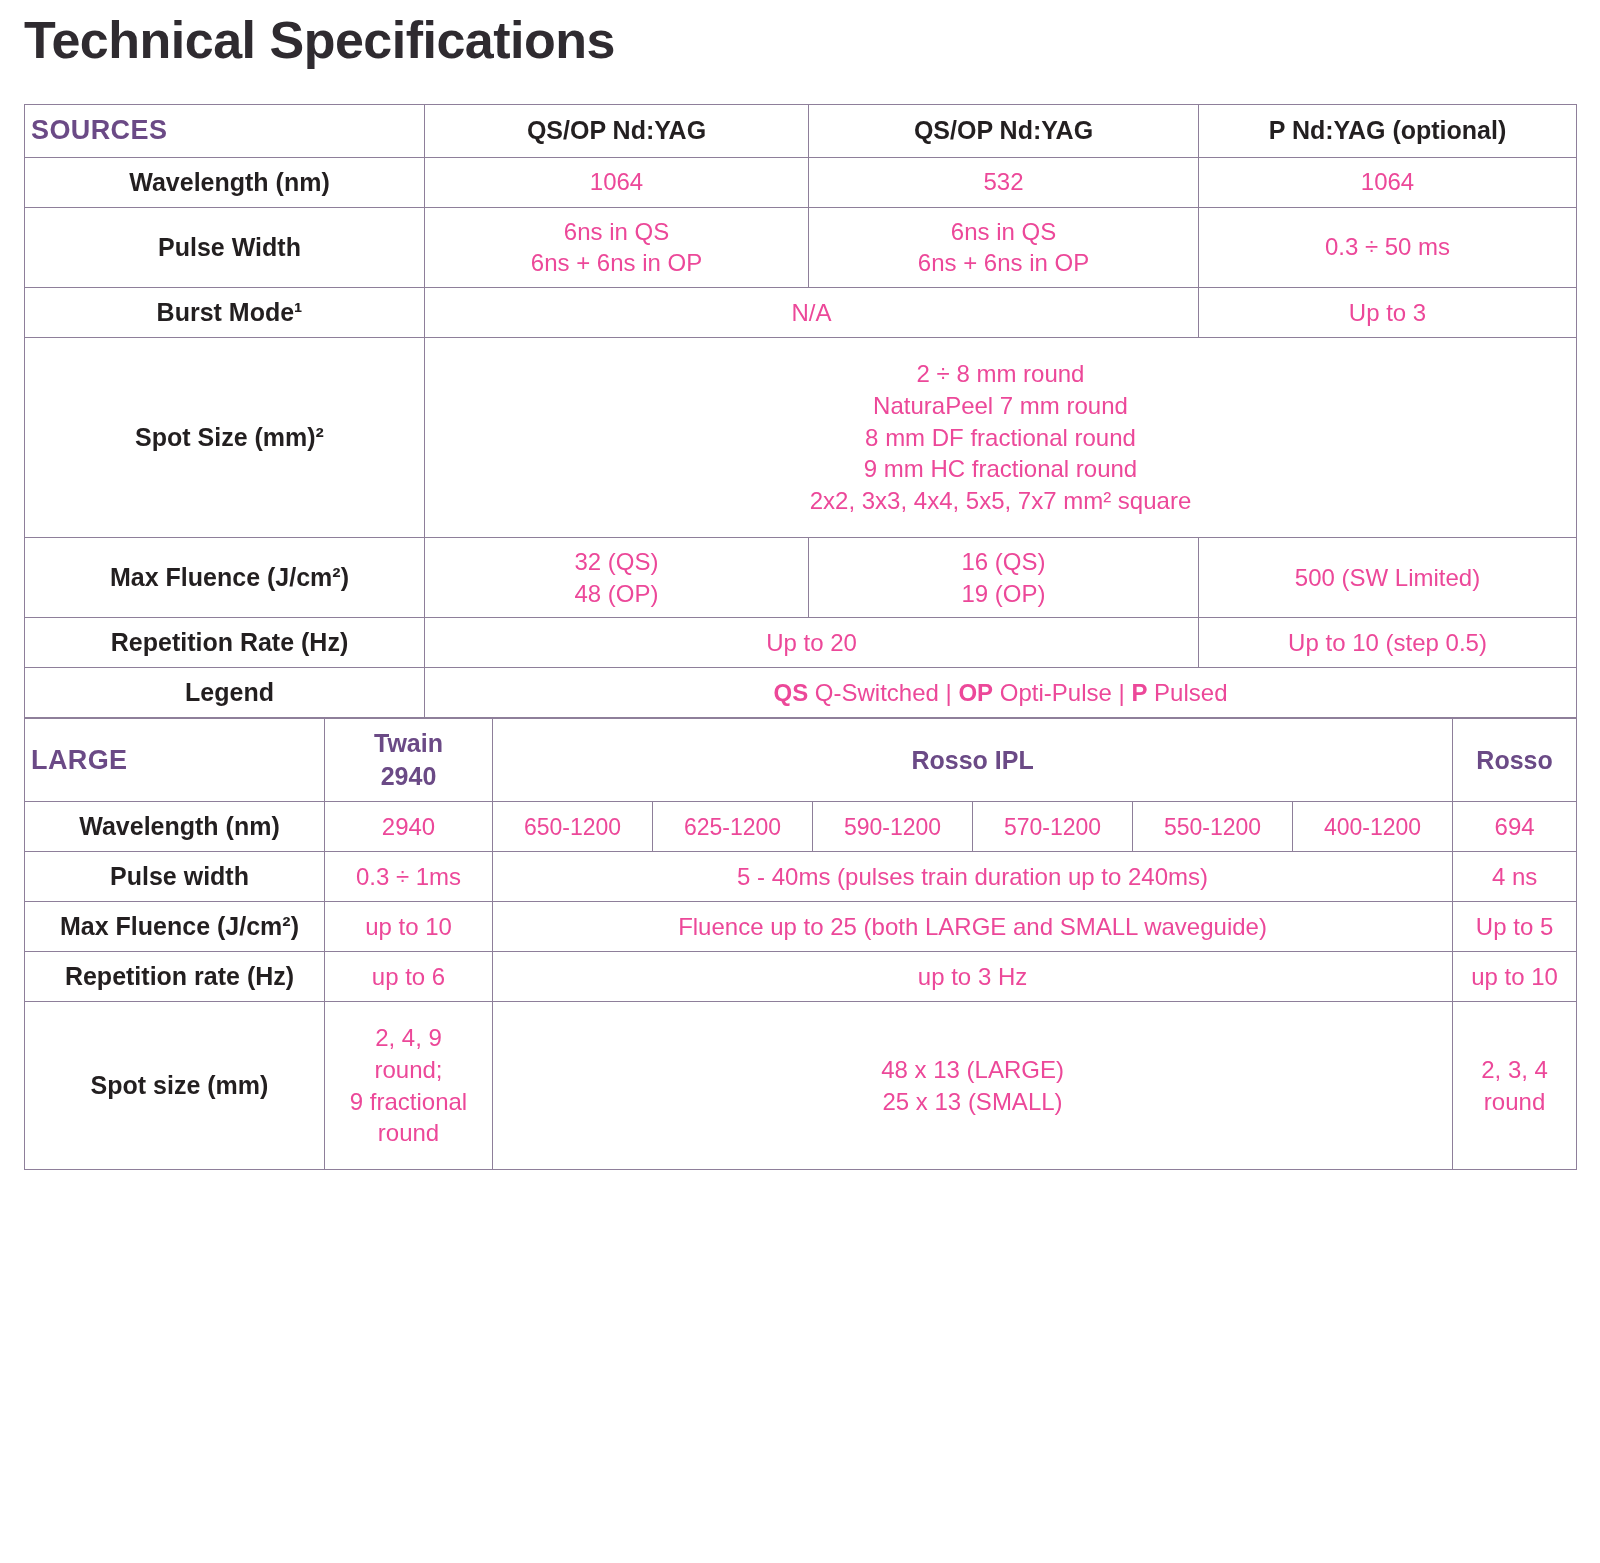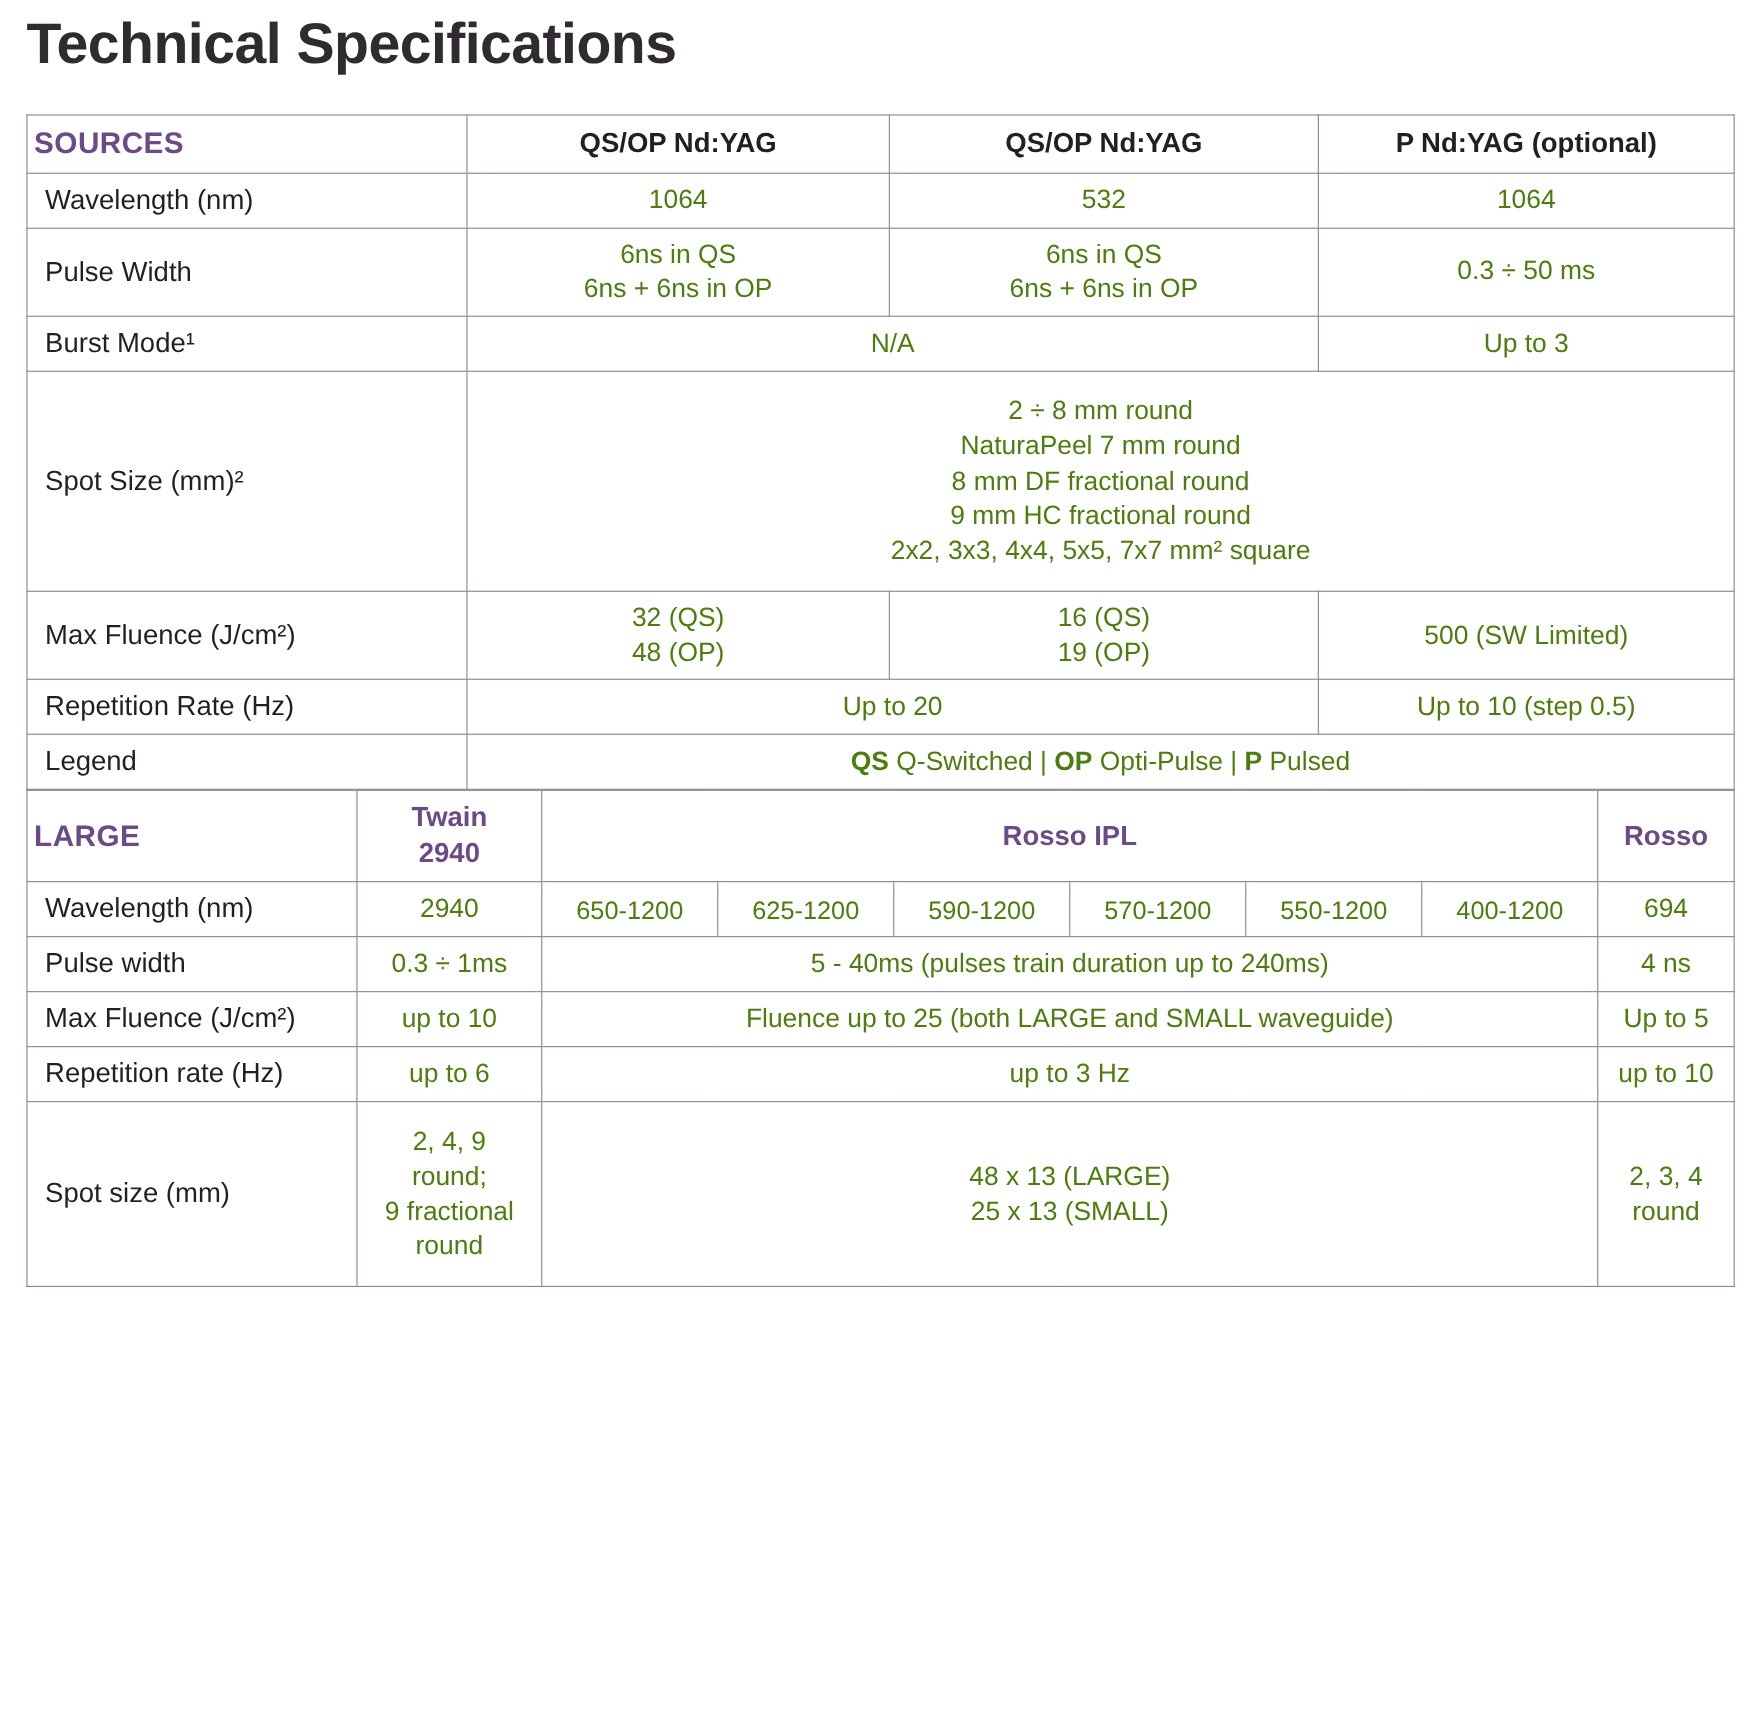--- a/index.html
+++ b/index.html
@@ -33,28 +33,28 @@
     width: 1552px;
     table-layout: fixed;
   }
   table.t1 { margin-bottom: 0; }
   td, th {
     border: 1px solid #8e7f9a;
     vertical-align: middle;
     text-align: center;
     font-size: 24px;
     font-weight: normal;
-    color: #4d7c0f;
+    color: #ec4899;
     padding: 8px 6px;
     line-height: 1.32;
   }
   
   td.rowhead, th.rowhead {
-    text-align: left;
-    font-weight: normal;
+    text-align: center;
+    font-weight: bold;
     padding-left: 16px;
     color: #231f20;
     font-size: 25px;
   }
   th.sectionhead {
     text-align: left;
     color: #6b4a86;
     font-weight: bold;
     font-size: 27px;
     letter-spacing: 0.4px;

